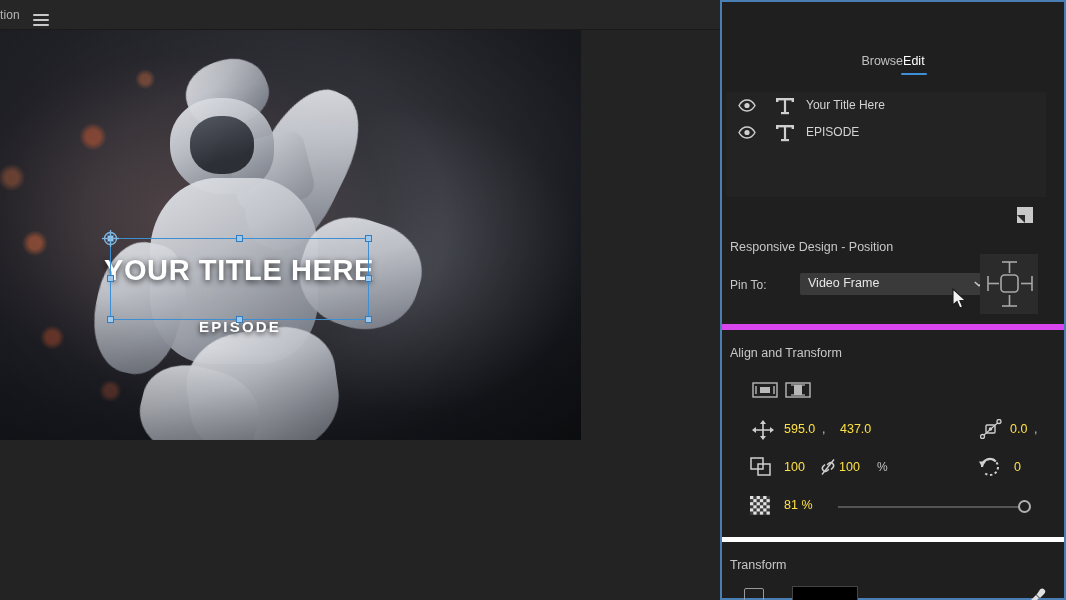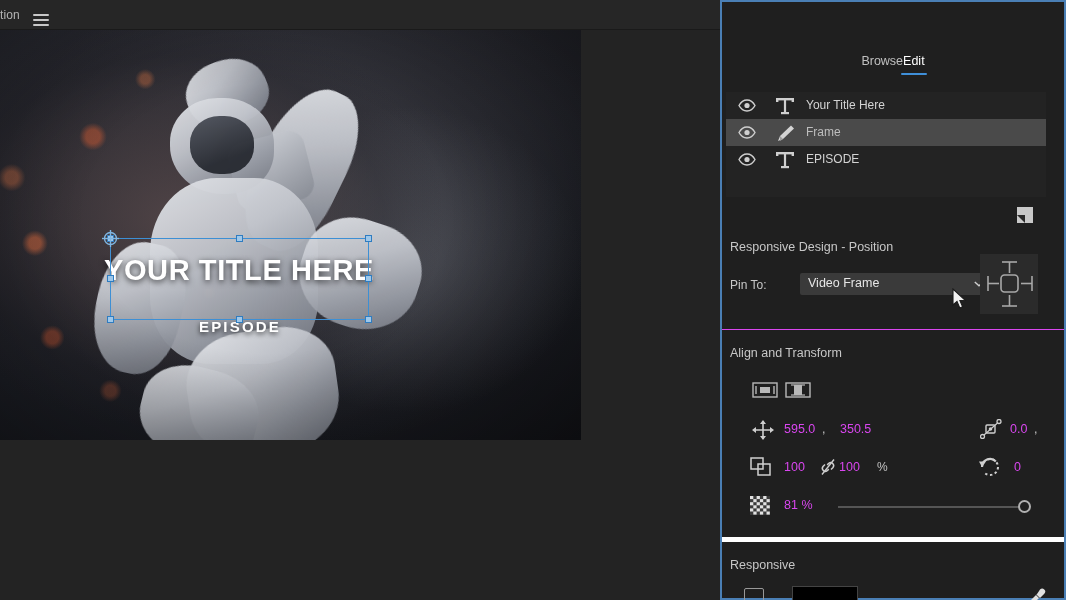--- a/index.html
+++ b/index.html
@@ -164,21 +164,21 @@
   .layer-eye { position: absolute; left: 12px; top: 7px; width: 18px; height: 13px; cursor: pointer; }
   .layer-type-icon { position: absolute; left: 48px; top: 5px; width: 22px; height: 18px; }
   .layer-name {
     position: absolute; left: 80px; top: 6px; font-size: 12px; color: #d3d3d3;
   }
   .layer-row.selected .layer-name { color: #bdbdbd; }
   #new-layer-icon { position: absolute; left: 294px; top: 204px; width: 18px; height: 18px; cursor: pointer; }
 
   #section-responsive {
     position: absolute; left: 0; top: 228px; width: 342px; height: 100px;
-    border-bottom: 1px solid #d946ef;
+    border-bottom: 6px solid #d946ef;
   }
   .sec-title {
     position: absolute; font-size: 12.5px; color: #c7c7c7;
   }
   #rd-title { left: 8px; top: 10px; }
   #pin-label { position: absolute; left: 8px; top: 48px; font-size: 12px; color: #c7c7c7; }
   #pin-dropdown {
     position: absolute; left: 78px; top: 43px; width: 192px; height: 22px;
     background: #3a3a3a; border-radius: 2px; cursor: pointer;
   }
@@ -199,21 +199,21 @@
     position: absolute; top: 48px; width: 26px; height: 20px; cursor: pointer;
   }
   #align-h { left: 30px; }
   #align-v { left: 63px; }
   .prop-row { position: absolute; left: 0; width: 342px; height: 34px; }
   #row-position { top: 85px; }
   #row-scale { top: 123px; }
   #row-opacity { top: 161px; }
   .prop-icon { position: absolute; left: 30px; top: 3px; width: 22px; height: 20px; }
   .num {
-    position: absolute; font-size: 12.5px; color: #d946ef; cursor: ns-resize;
+    position: absolute; font-size: 12.5px; color: #fde047; cursor: ns-resize;
     text-decoration: none;
   }
   .unit { position: absolute; font-size: 12px; color: #c2c2c2; }
   #pos-x { left: 62px; top: 5px; }
   #pos-x-c { left: 100px; top: 5px; color: #c2c2c2; }
   #pos-y { left: 118px; top: 5px; }
   #anchor-icon { position: absolute; left: 258px; top: 2px; width: 22px; height: 20px; }
   #anchor-x { left: 288px; top: 5px; }
   #anchor-x-c { left: 312px; top: 5px; color: #c2c2c2; }
   #scale-icon { position: absolute; left: 28px; top: 2px; width: 22px; height: 20px; }
@@ -348,31 +348,20 @@
         <svg class="layer-type-icon" viewBox="0 0 22 18">
           <rect x="2" y="1" width="18" height="2.4" fill="#cfcfcf"></rect>
           <rect x="2" y="1" width="2.4" height="4" fill="#cfcfcf"></rect>
           <rect x="17.6" y="1" width="2.4" height="4" fill="#cfcfcf"></rect>
           <rect x="9.9" y="2" width="2.2" height="14" fill="#cfcfcf"></rect>
           <rect x="7" y="15" width="8" height="2.2" fill="#cfcfcf"></rect>
         </svg>
         <span class="layer-name">Your Title Here</span>
       </div>
 
-      <div class="layer-row selected">
-        <svg class="layer-eye" viewBox="0 0 18 13">
-          <path d="M9 1C4 1 1 6.5 1 6.5S4 12 9 12s8-5.5 8-5.5S14 1 9 1z" fill="none" stroke="#cfcfcf" stroke-width="1.4"></path>
-          <circle cx="9" cy="6.5" r="2.6" fill="#cfcfcf"></circle>
-        </svg>
-        <svg class="layer-type-icon" viewBox="0 0 22 18">
-          <path d="M17 1.5 20 4.5 9 15 4 17l2-5z" fill="#d4d4d4"></path>
-          <path d="M6 12 9 15l-3 2z" fill="#9d9d9d"></path>
-        </svg>
-        <span class="layer-name">Frame</span>
-      </div>
 
       <div class="layer-row">
         <svg class="layer-eye" viewBox="0 0 18 13">
           <path d="M9 1C4 1 1 6.5 1 6.5S4 12 9 12s8-5.5 8-5.5S14 1 9 1z" fill="none" stroke="#cfcfcf" stroke-width="1.4"></path>
           <circle cx="9" cy="6.5" r="2.6" fill="#cfcfcf"></circle>
         </svg>
         <svg class="layer-type-icon" viewBox="0 0 22 18">
           <rect x="2" y="1" width="18" height="2.4" fill="#cfcfcf"></rect>
           <rect x="2" y="1" width="2.4" height="4" fill="#cfcfcf"></rect>
           <rect x="17.6" y="1" width="2.4" height="4" fill="#cfcfcf"></rect>
@@ -430,21 +419,21 @@
         <line x1="6" y1="15" x2="20" y2="15" stroke="#b8b8b8" stroke-width="1.2"></line>
       </svg>
 
       <div class="prop-row" id="row-position">
         <svg class="prop-icon" viewBox="0 0 22 20">
           <path d="M11 1v18M2 10h18" stroke="#cfcfcf" stroke-width="1.6"></path>
           <path d="M11 0 8 4h6zM11 20 8 16h6zM0 10 4 7v6zM22 10 18 7v6z" fill="#cfcfcf"></path>
         </svg>
         <span class="num" id="pos-x">595.0</span>
         <span class="num" id="pos-x-c">,</span>
-        <span class="num" id="pos-y">350.5</span>
+        <span class="num" id="pos-y">437.0</span>
 
         <svg id="anchor-icon" viewBox="0 0 22 20">
           <rect x="6" y="6" width="9" height="8" rx="1" fill="none" stroke="#cfcfcf" stroke-width="1.4"></rect>
           <circle cx="10.5" cy="10" r="1.8" fill="#cfcfcf"></circle>
           <circle cx="2.5" cy="17.5" r="2" fill="none" stroke="#cfcfcf" stroke-width="1.3"></circle>
           <circle cx="19" cy="2.5" r="2" fill="none" stroke="#cfcfcf" stroke-width="1.3"></circle>
           <line x1="4" y1="16" x2="17.5" y2="4" stroke="#cfcfcf" stroke-width="1.2"></line>
         </svg>
         <span class="num" id="anchor-x">0.0</span>
         <span class="num" id="anchor-x-c">,</span>
@@ -496,21 +485,21 @@
               <rect x="16.5" y="15.5" width="3.3" height="3.1"></rect>
           </g>
         </svg>
         <span class="num" id="opacity-val">81 %</span>
         <div id="opacity-track"></div>
         <span id="opacity-knob"></span>
       </div>
     </div>
 
     <div id="section-appearance">
-      <span class="sec-title" id="ap-title">Responsive</span>
+      <span class="sec-title" id="ap-title">Transform</span>
       <span id="ap-fill-check"></span>
       <span id="ap-swatch"></span>
       <svg id="ap-eyedrop" viewBox="0 0 18 18">
         <path d="M12 1.5a3 3 0 0 1 4.3 4.2L13 9l-1 1-3.6-3.6 1-1z" fill="#e0e0e0"></path>
         <path d="M8 7 2 13l-.6 3.5L5 16l6-6z" fill="#e0e0e0"></path>
       </svg>
     </div>
   </div>
 </div>
 

